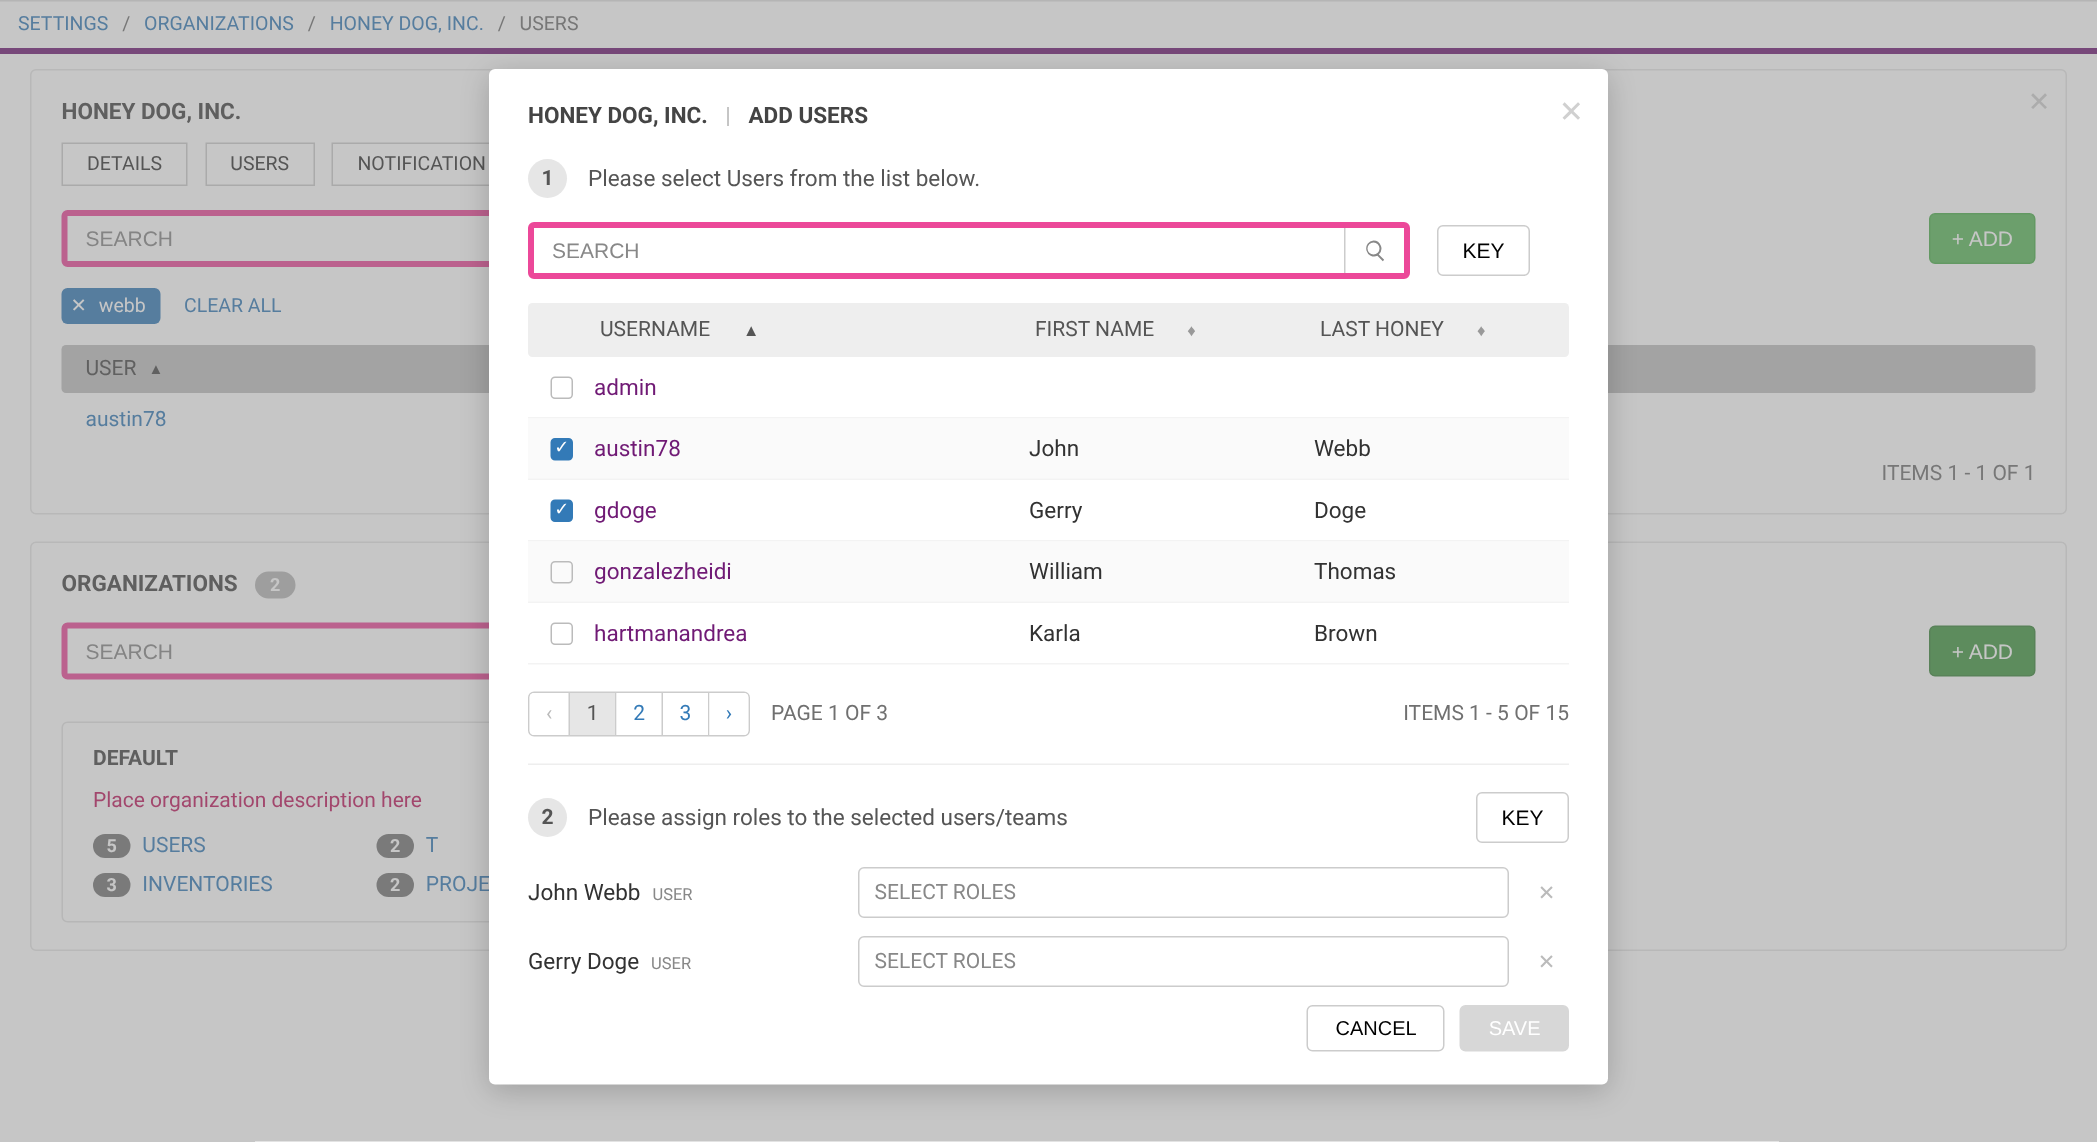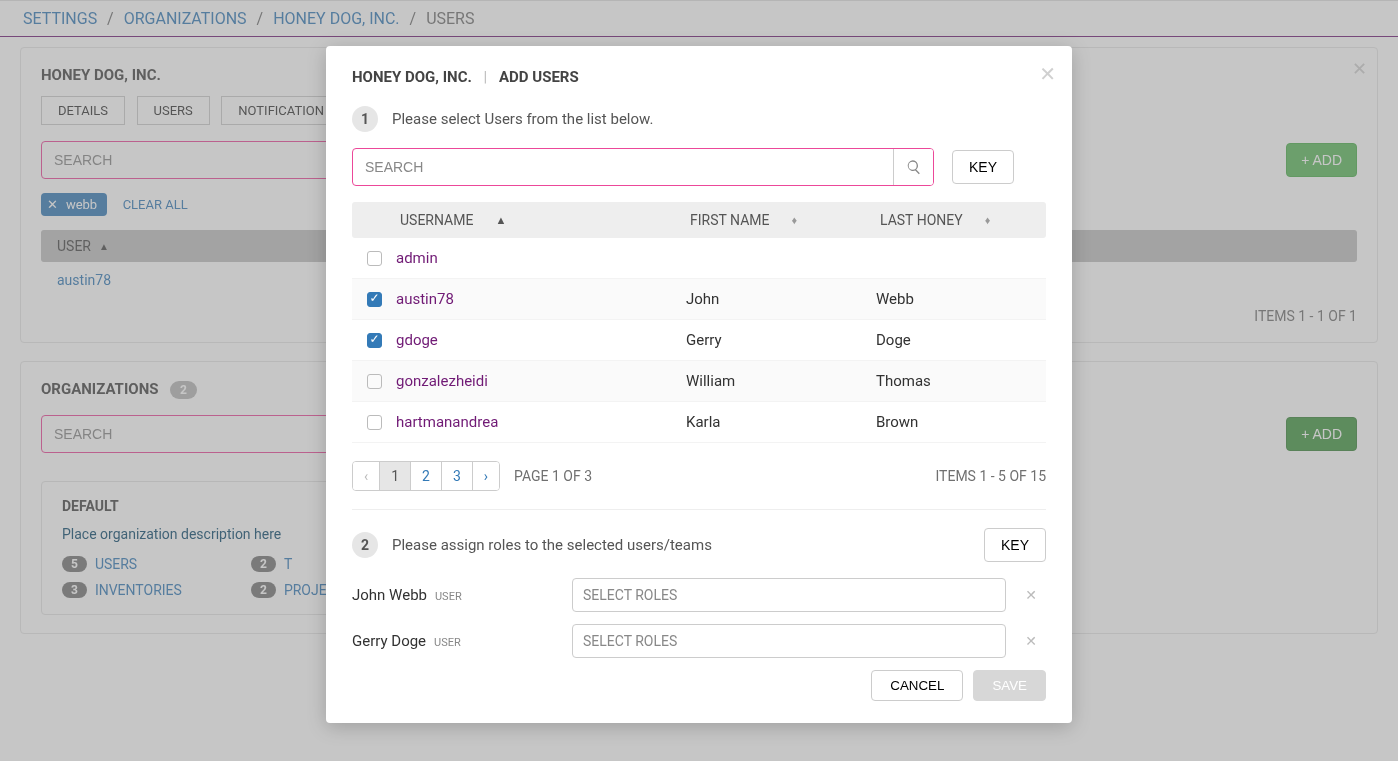--- a/index.html
+++ b/index.html
@@ -10,23 +10,23 @@
     background: #fff;
     width: 1398px;
     height: 761px;
     overflow: hidden;
   }
   a { color: #337ab7; text-decoration: none; }
 
   
   .breadcrumb-bar {
     border-top: 1px solid #e0e0e0;
-    border-bottom: 1px solid #701a75;
-    padding: 8px 23px;
-    font-size: 16px;
+    border-bottom: 4px solid #701a75;
+    padding: 8px 12px;
+    font-size: 13px;
   }
   .breadcrumb-bar .crumb { color: #337ab7; }
   .breadcrumb-bar .sep { color: #707070; margin: 0 6px; }
   .breadcrumb-bar .crumb.current { color: #707070; }
 
   
   .page-body { padding: 10px 20px; }
   .panel {
     border: 1px solid #e5e5e5;
     border-radius: 4px;
@@ -71,21 +71,21 @@
   }
 
   
   .toolbar-row {
     display: flex;
     align-items: center;
     gap: 18px;
   }
   .search-wrap {
     display: flex;
-    border: 1px solid #ec4899;
+    border: 4px solid #ec4899;
     border-radius: 4px;
     height: 38px;
     overflow: hidden;
     justify-content: center;
   }
   .search-wrap input {
     border: none; outline: none;
     padding: 0 12px;
     font-size: 14px;
     width: 380px;
@@ -147,21 +147,21 @@
   
   .card {
     border: 1px solid #e3e3e3;
     border-radius: 4px;
     padding: 16px 20px;
     width: 420px;
     margin-top: 28px;
   }
   .card.sel { border-left: 6px solid #337ab7; padding-left: 16px; margin-left: 40px;}
   .card-title { font-weight: 700; color: #444; margin-bottom: 12px; }
-  .card-desc { color: #0c4a6e; margin-bottom: 14px; }
+  .card-desc { color: #be185d; margin-bottom: 14px; }
   .card-links { display: grid; grid-template-columns: 1fr 1fr; row-gap: 10px; }
   .card-link { display: flex; align-items: center; gap: 8px; color: #337ab7; }
   .pill {
     background: #767676; color: #fff;
     border-radius: 10px; padding: 1px 9px; font-size: 12px; font-weight: 700;
   }
   .cards-row { display: flex; gap: 40px; align-items: flex-start;}
 
   
   .overlay {

